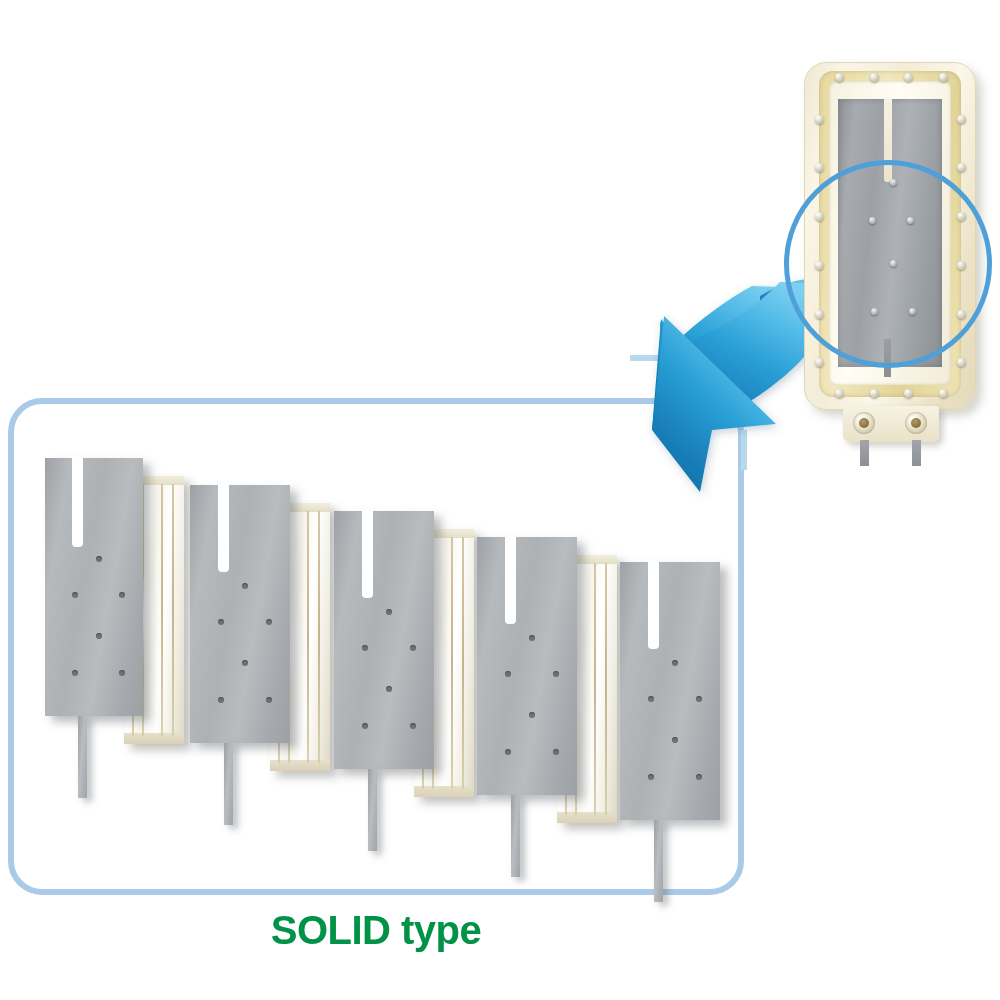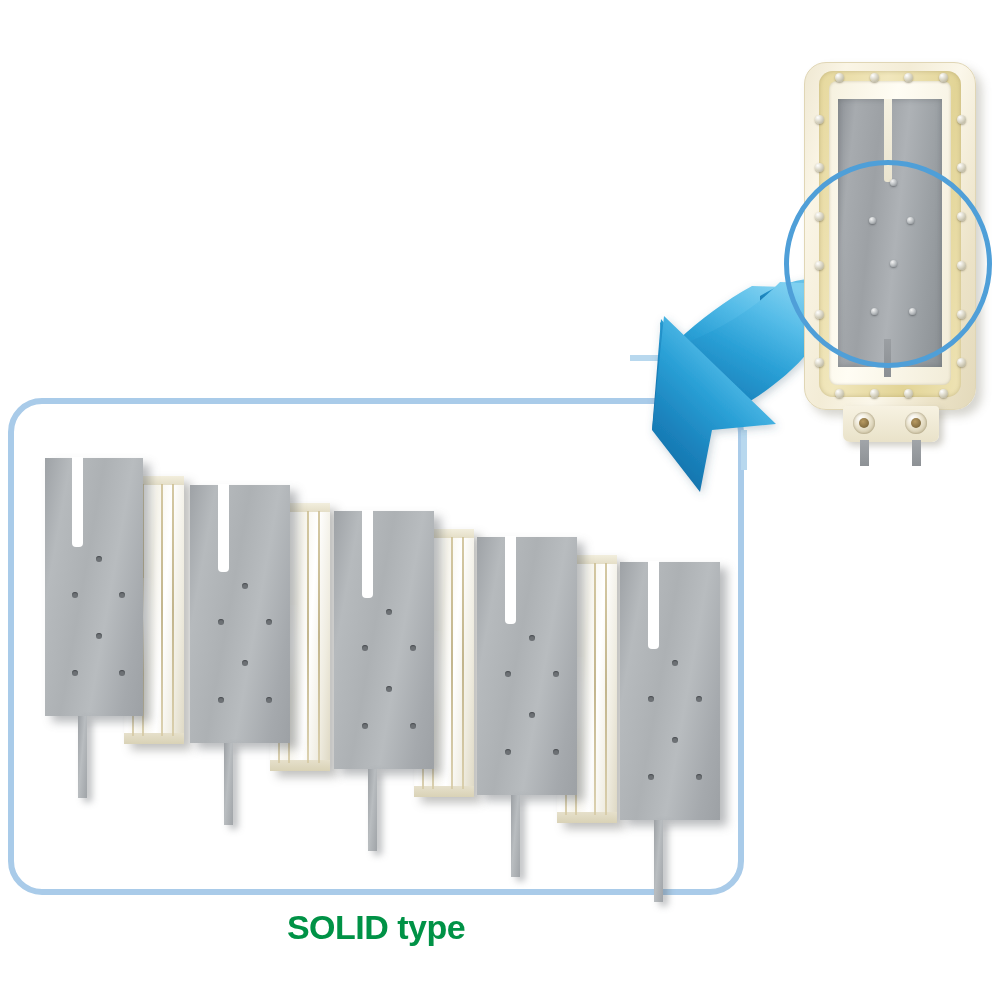--- a/index.html
+++ b/index.html
@@ -13,21 +13,21 @@
   #stage{position:absolute;inset:0;width:1000px;height:1000px;}
 
   
   .svg-layer{position:absolute;left:0;top:0;width:1000px;height:1000px;pointer-events:none;}
 
   
   #caption{
     position:absolute;
     left:0;top:908px;width:752px;
     text-align:center;
-    font-size:34px;
+    font-size:40px;
     font-weight:bold;
     letter-spacing:-0.5px;
     color:#009246;
     white-space:nowrap;
   }
 
   
   #plate-box{
     position:absolute;
     left:8px;top:398px;

